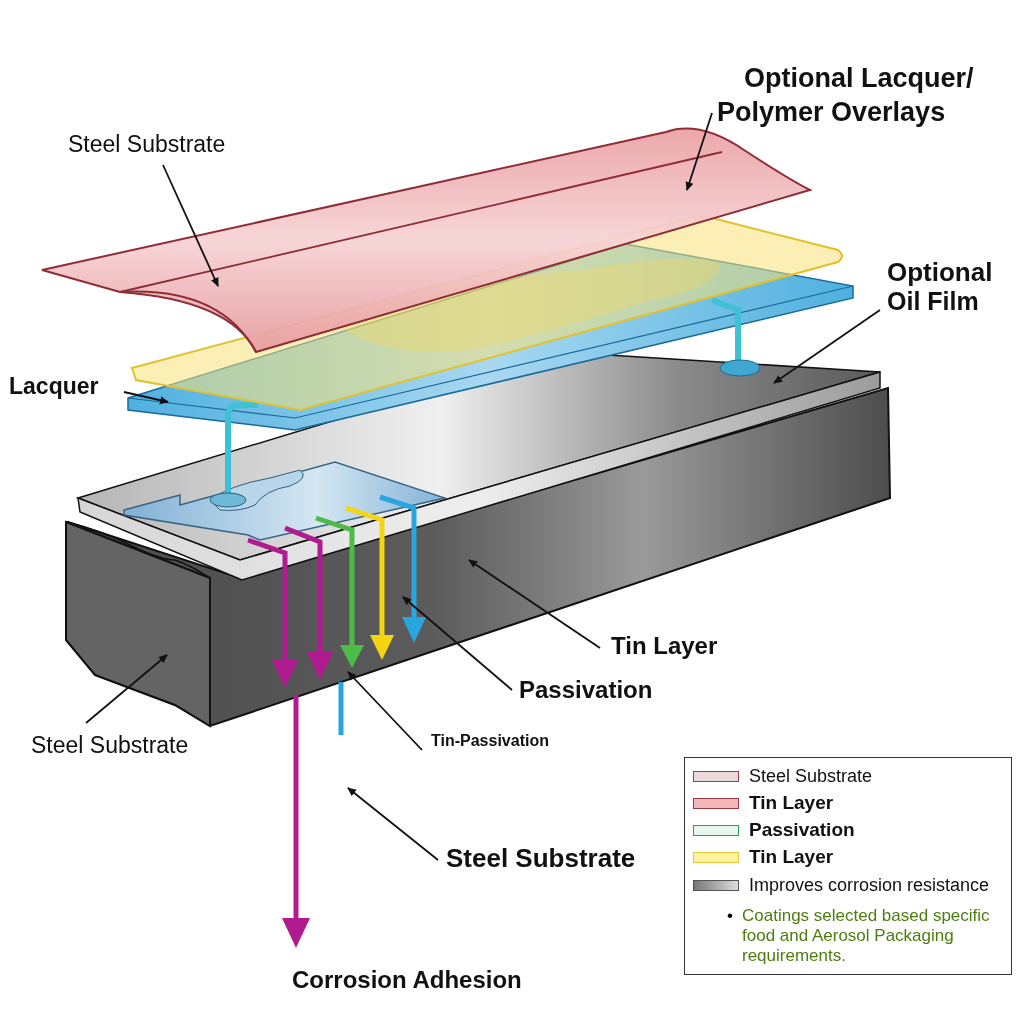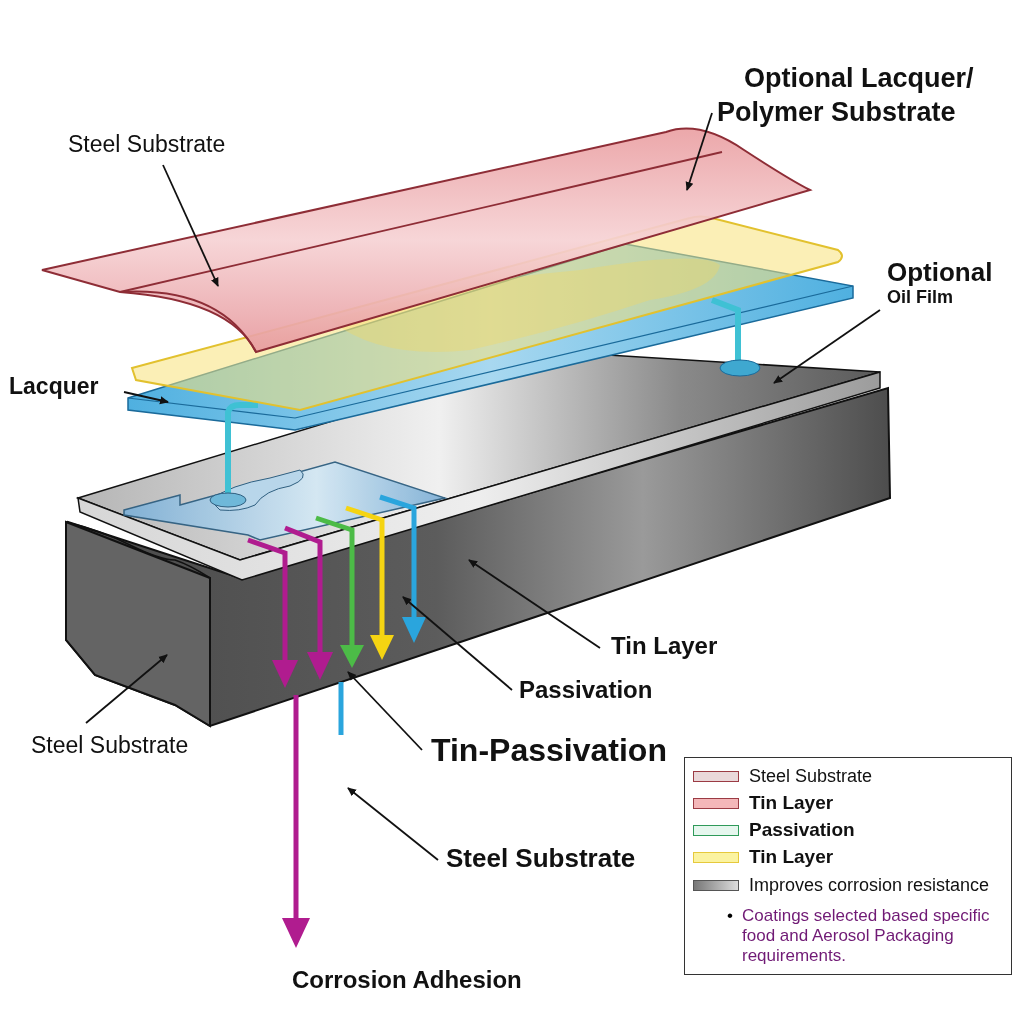--- a/index.html
+++ b/index.html
@@ -113,27 +113,27 @@
     <line x1="600" y1="648" x2="469" y2="560" marker-end="url(#arrowBlack)"></line>
     <line x1="512" y1="690" x2="403" y2="597" marker-end="url(#arrowBlack)"></line>
     <line x1="422" y1="750" x2="348" y2="672" marker-end="url(#arrowBlack)"></line>
     <line x1="86" y1="723" x2="167" y2="655" marker-end="url(#arrowBlack)"></line>
     <line x1="438" y1="860" x2="348" y2="788" marker-end="url(#arrowBlack)"></line>
   </g>
 </svg>
 
 <div class="lbl reg" style="left:68px; top:131px; font-size:23px;">Steel Substrate</div>
 <div class="lbl bold" style="left:728px; top:63px; font-size:27px;margin-left:16px;">Optional Lacquer/</div>
-<div class="lbl bold" style="left:717px; top:97px; font-size:27px;">Polymer Substrate</div>
+<div class="lbl bold" style="left:717px; top:97px; font-size:27px;">Polymer Overlays</div>
 <div class="lbl bold" style="left:887px; top:257px; font-size:26px;">Optional</div>
-<div class="lbl bold" style="left:887px; top:287px; font-size:18px;">Oil Film</div>
+<div class="lbl bold" style="left:887px; top:287px; font-size:25px;">Oil Film</div>
 <div class="lbl bold" style="left:9px; top:373px; font-size:23px;">Lacquer</div>
 <div class="lbl bold" style="left:611px; top:632px; font-size:24px;">Tin Layer</div>
 <div class="lbl bold" style="left:519px; top:676px; font-size:24px;">Passivation</div>
-<div class="lbl bold" style="left:431px; top:732px; font-size:32px;">Tin-Passivation</div>
+<div class="lbl bold" style="left:431px; top:732px; font-size:16px;">Tin-Passivation</div>
 <div class="lbl reg" style="left:31px; top:732px; font-size:23px;">Steel Substrate</div>
 <div class="lbl bold" style="left:446px; top:843px; font-size:26px;">Steel Substrate</div>
 <div class="lbl bold" style="left:292px; top:966px; font-size:24px;">Corrosion Adhesion</div>
 
 <div id="legend">
   <div class="leg-row" style="top:8px;">
     <span class="swatch" style="background:#ead8da; border-color:#9b3b44;"></span>
     <span class="leg-text">Steel Substrate</span>
   </div>
   <div class="leg-row" style="top:34px;">
@@ -146,14 +146,14 @@
   </div>
   <div class="leg-row" style="top:88px;">
     <span class="swatch" style="background:#fbf3a0; border-color:#e6c93c;"></span>
     <span class="leg-text b">Tin Layer</span>
   </div>
   <div class="leg-row" style="top:117px;">
     <span class="swatch" style="background:linear-gradient(90deg,#777,#ddd); border-color:#555;"></span>
     <span class="leg-text">Improves corrosion resistance</span>
   </div>
   <div style="position:absolute; left:42px; top:148px; font-size:17px;">•</div>
-  <div style="position:absolute; left:57px; top:148px; width:262px; font-size:17px; line-height:20px; color:#701a75;">Coatings selected based specific food and Aerosol Packaging requirements.</div>
+  <div style="position:absolute; left:57px; top:148px; width:262px; font-size:17px; line-height:20px; color:#4d7c0f;">Coatings selected based specific food and Aerosol Packaging requirements.</div>
 </div>
 
 </body></html>

